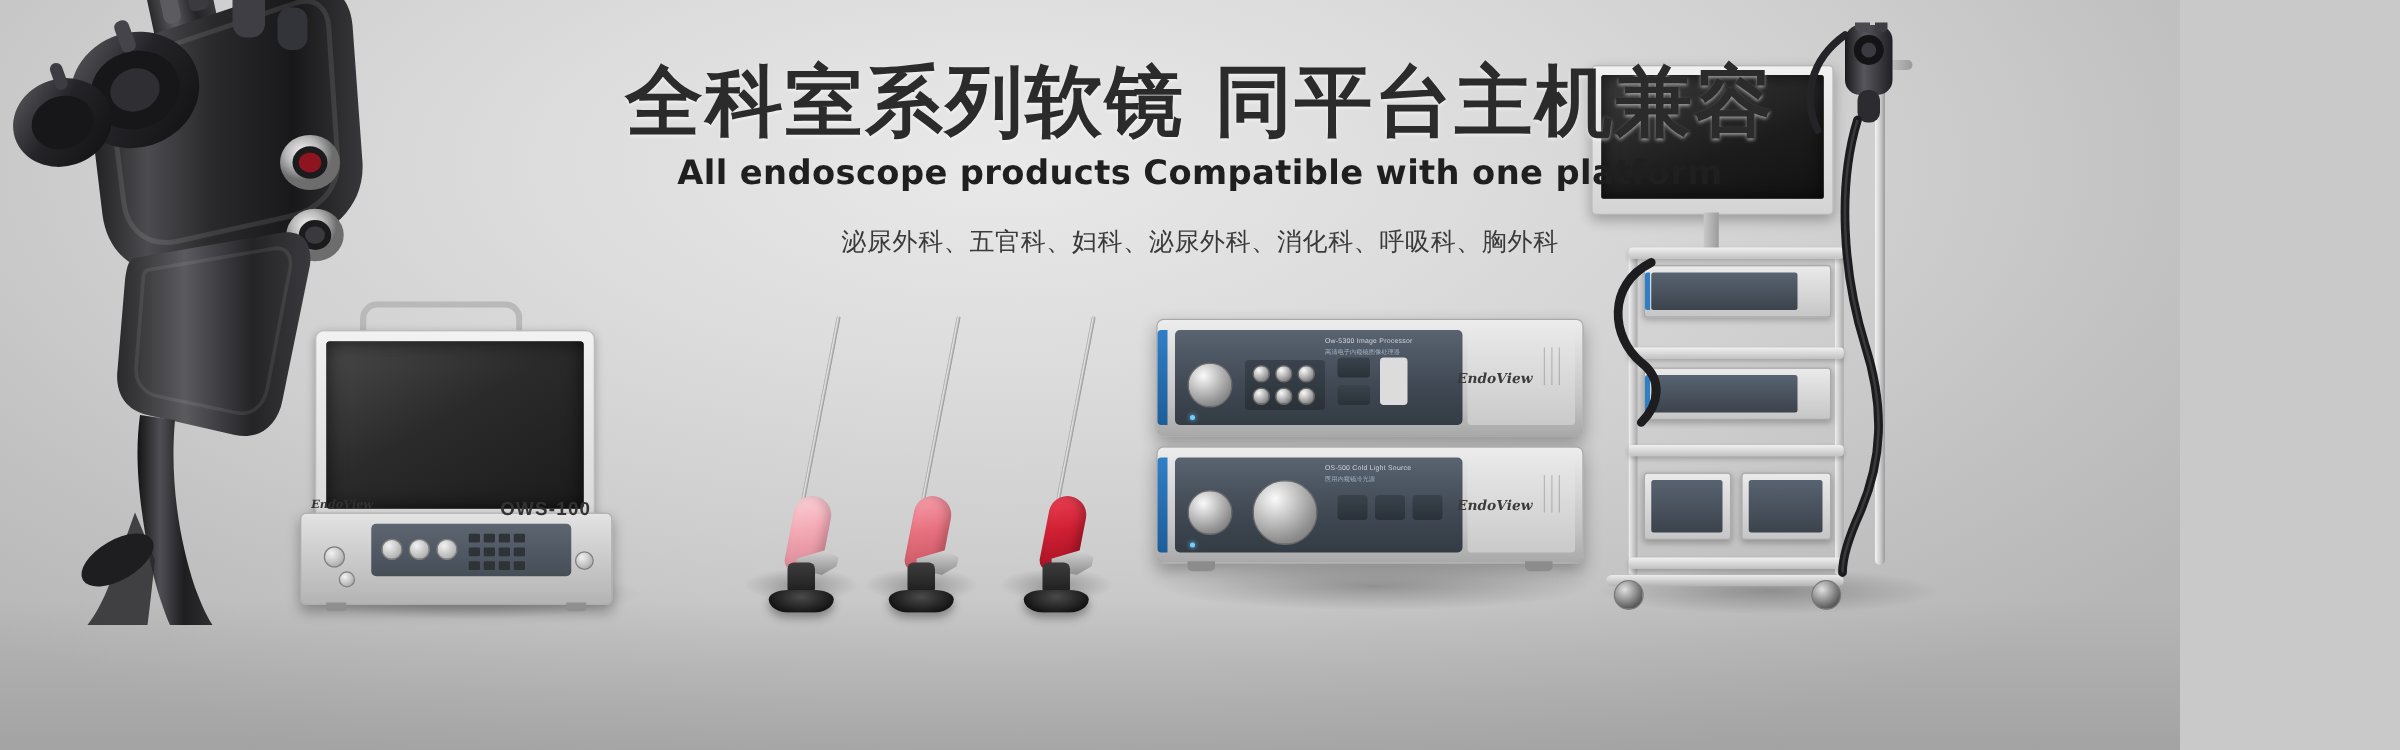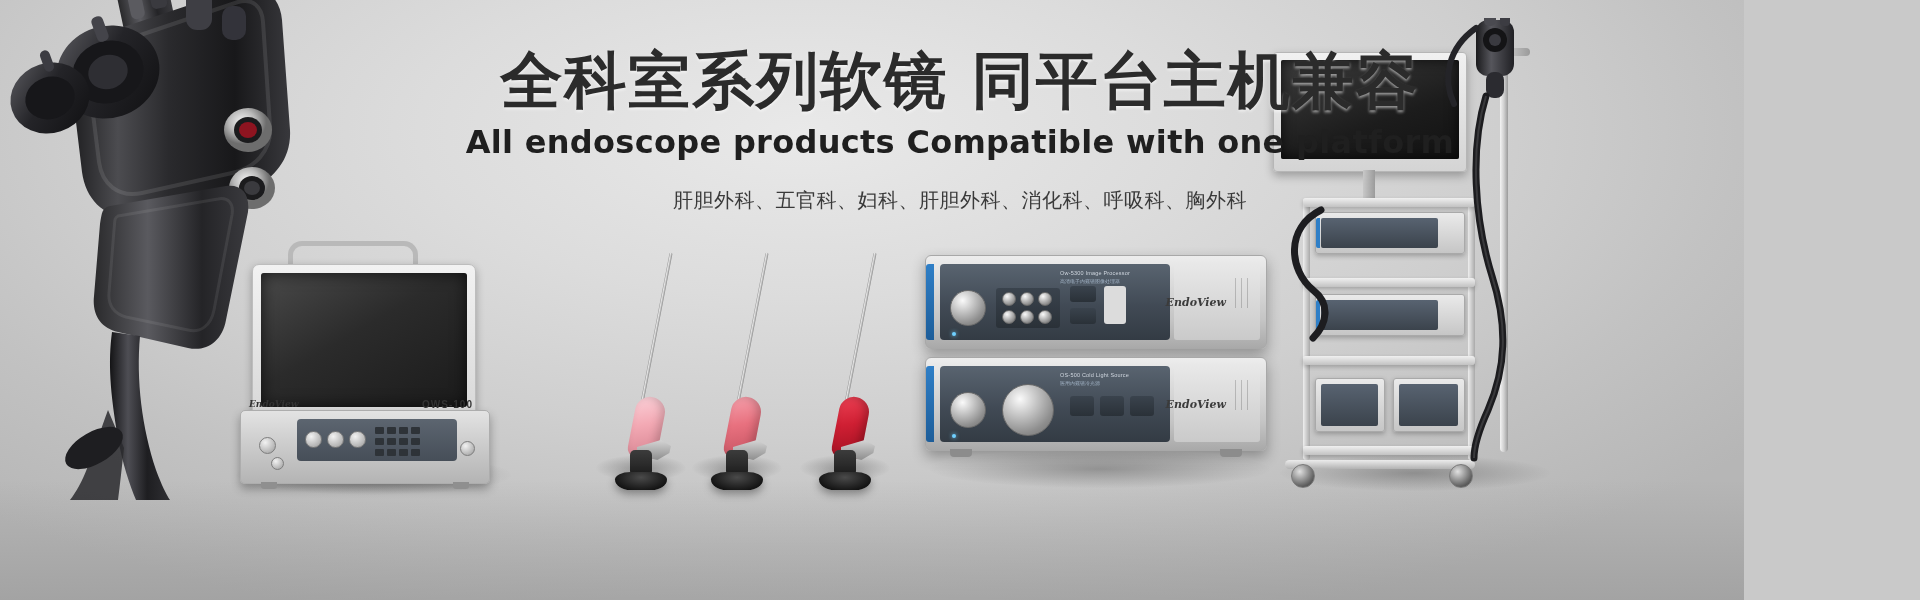--- a/index.html
+++ b/index.html
@@ -25,21 +25,21 @@
   .textblock{position:absolute;left:0;top:48px;width:1920px;text-align:center;z-index:40;}
   .headline{
     font-family:"DejaVu Sans","Liberation Sans",sans-serif;
     font-size:62px;font-weight:bold;letter-spacing:2px;color:#2b2b2b;
     line-height:1.08;text-shadow:0 2px 3px rgba(255,255,255,.55);
     white-space:pre;
   }
   .subhead{
     margin-top:8px;
     font-family:"DejaVu Sans","Liberation Sans",sans-serif;
-    font-size:32px;font-weight:bold;color:#1f1f1f;letter-spacing:.3px;
+    font-size:27px;font-weight:bold;color:#1f1f1f;letter-spacing:.3px;
   }
   .dept-cn{
     margin-top:26px;
     font-family:"DejaVu Sans","Liberation Sans",sans-serif;
     font-size:20px;color:#3a3a3a;letter-spacing:.5px;
   }
   .dept-en{
     margin-top:7px;
     font-family:"DejaVu Sans","Liberation Sans",sans-serif;
     font-size:17px;color:#3a3a3a;letter-spacing:.2px;
@@ -72,21 +72,21 @@
   }
   .ws-panel{
     position:absolute;left:56px;top:8px;width:160px;height:42px;border-radius:4px;
     background:linear-gradient(180deg,#5c6570 0%,#464e58 100%);
   }
   .ws-brand{
     position:absolute;left:8px;top:-12px;font-size:9px;font-weight:bold;color:#333;
     font-family:"DejaVu Serif","Liberation Serif",serif;font-style:italic;
   }
   .ws-model{
-    position:absolute;right:16px;top:-12px;font-size:10px;font-weight:bold;color:#333;
+    position:absolute;right:16px;top:-12px;font-size:15px;font-weight:bold;color:#333;
     letter-spacing:1px;
   }
   .ws-knob{position:absolute;width:15px;height:15px;border-radius:50%;
     background:radial-gradient(circle at 35% 30%,#f2f2f2,#9a9a9a);border:1px solid #7d7d7d;}
   .ws-key{position:absolute;width:9px;height:7px;border-radius:1px;background:#2e3338;}
   .ws-foot{position:absolute;bottom:-6px;width:16px;height:7px;border-radius:0 0 3px 3px;background:#8f8f8f;}
 
   
   .rigid{position:absolute;z-index:22;}
   .rigid .shaft{
@@ -194,21 +194,21 @@
   }
 </style>
 </head>
 <body>
 
 <div class="banner">
 
   <div class="textblock">
     <div class="headline">全科室系列软镜 同平台主机兼容</div>
     <div class="subhead">All endoscope products Compatible with one platform</div>
-    <div class="dept-cn">肝胆外科、五官科、妇科、肝胆外科、消化科、呼吸科、胸外科</div>
+    <div class="dept-cn">泌尿外科、五官科、妇科、泌尿外科、消化科、呼吸科、胸外科</div>
   </div>
 
   <div class="scope-handle">
     <svg width="420" height="520" viewBox="0 0 420 520">
       <defs>
         <linearGradient id="mb" x1="0" y1="0" x2="1" y2="0">
           <stop offset="0%" stop-color="#1c1c1e"></stop>
           <stop offset="22%" stop-color="#4c4c50"></stop>
           <stop offset="45%" stop-color="#2a2a2d"></stop>
           <stop offset="75%" stop-color="#18181a"></stop>

